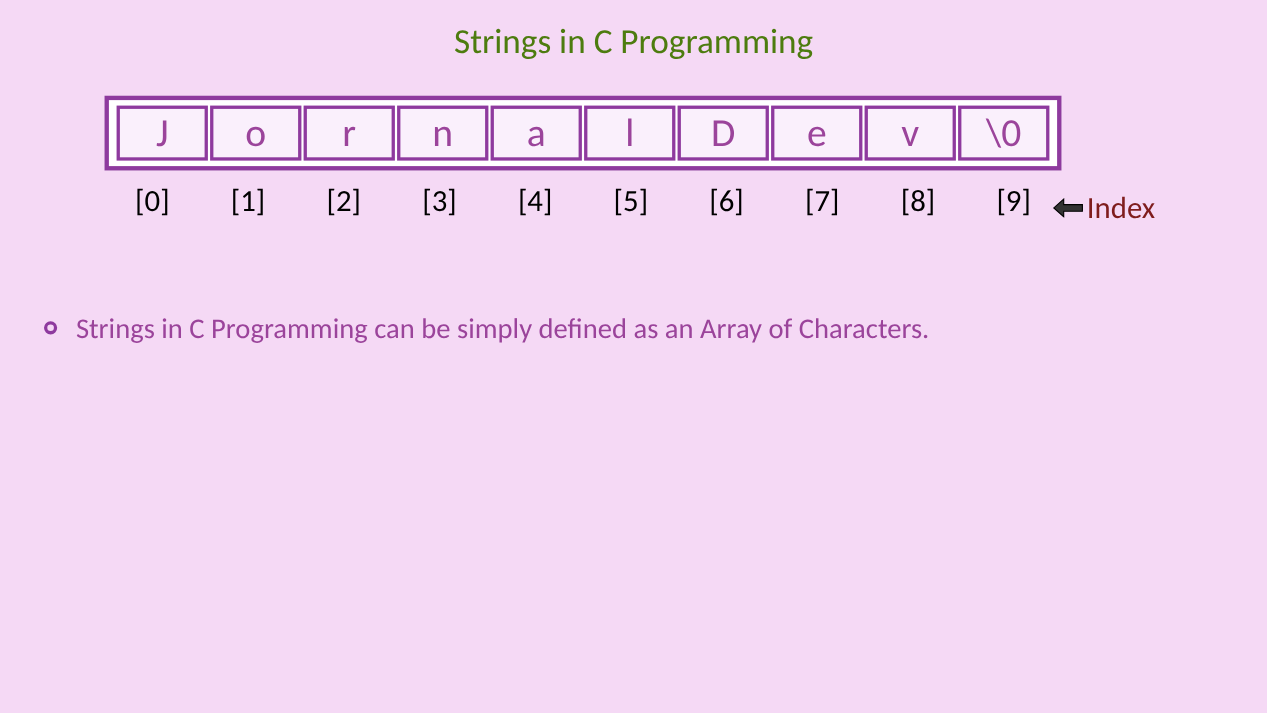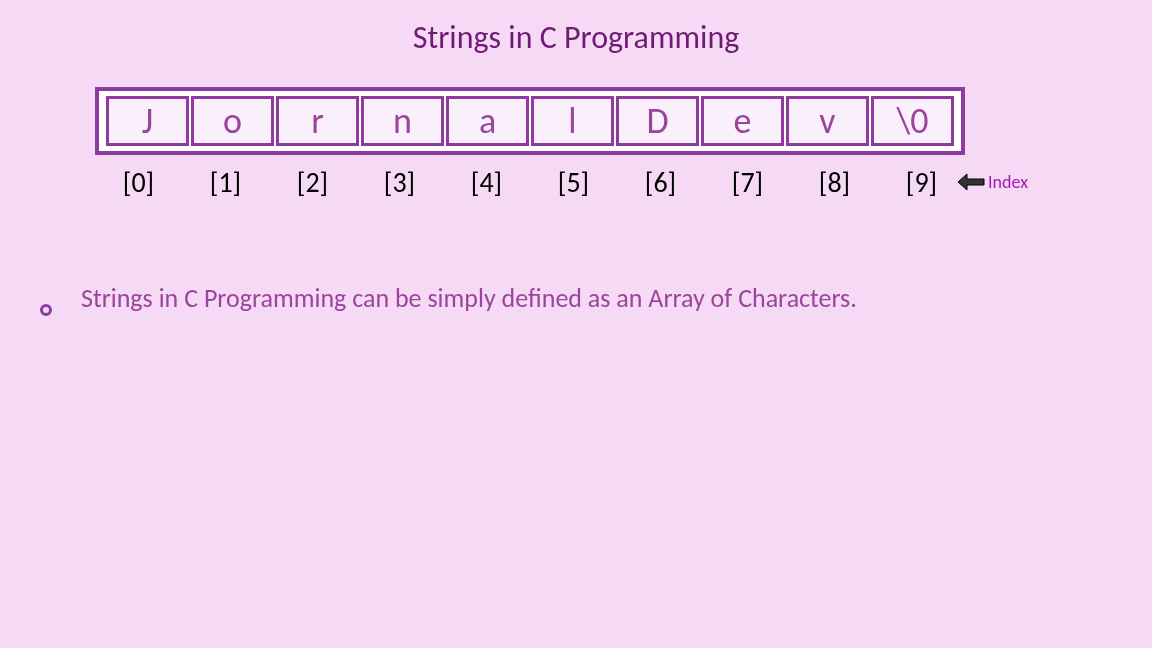--- a/index.html
+++ b/index.html
@@ -10,21 +10,21 @@
     body {
       width: 1152px;
       height: 648px;
       background-color: #f5d9f5;
       font-family: 'Segoe UI', Calibri, Arial, sans-serif;
       position: relative;
       overflow: hidden;
     }
     .title {
       text-align: center;
-      color: #701a75;
+      color: #4d7c0f;
       font-size: 32px;
       font-weight: 400;
       margin-top: 18px;
     }
     .array-container {
       margin-top: 30px;
       margin-left: 95px;
       width: 870px;
       border: 4px solid #8e3a9e;
       background-color: #fff;
@@ -62,32 +62,32 @@
       top: 6px;
       display: flex;
       align-items: center;
       gap: 3px;
     }
     .arrow-icon {
       display: inline-flex;
       align-items: center;
     }
     .index-label {
-      font-size: 18px;
-      color: #a21caf;
+      font-size: 28px;
+      color: #7f1d1d;
     }
     .bullets {
       margin-top: 80px;
       margin-left: 40px;
       margin-right: 40px;
     }
     .bullet-item {
       display: flex;
-      align-items: flex-end;
-      gap: 29px;
+      align-items: flex-start;
+      gap: 17px;
       margin-bottom: 85px;
     }
     .bullet-dot {
       width: 12px;
       height: 12px;
       min-width: 12px;
       border: 3px solid #8e3a9e;
       border-radius: 50%;
       background-color: #f5d9f5;
       margin-top: 12px;

